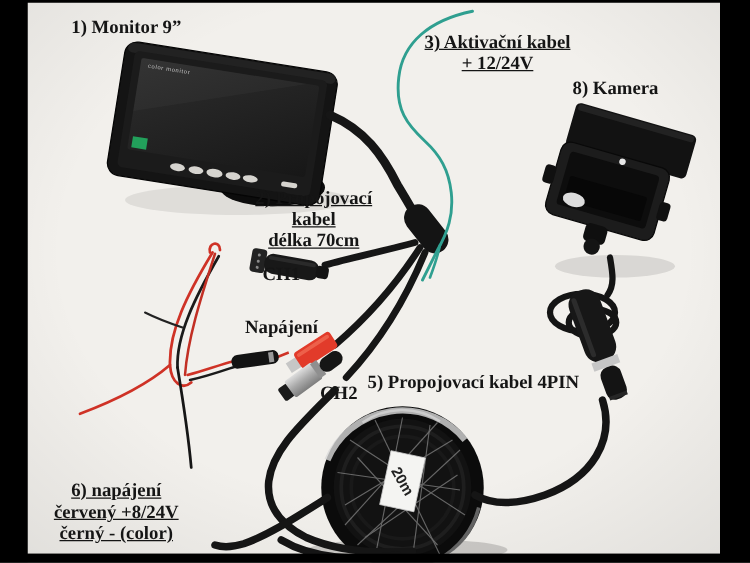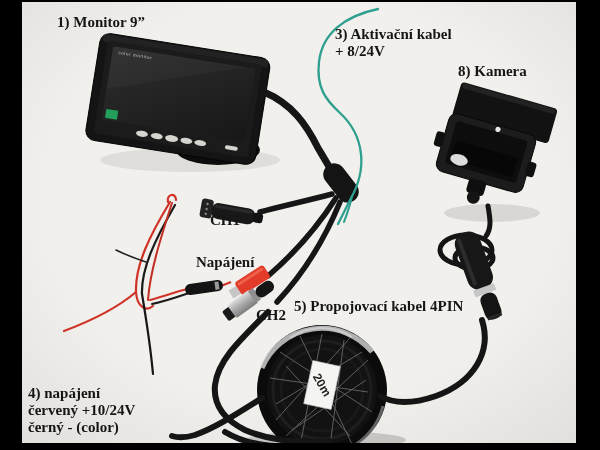--- a/index.html
+++ b/index.html
@@ -6,21 +6,21 @@
   .stage{position:relative;width:600px;height:450px;background:#000;overflow:hidden;
          font-family:"Liberation Serif","DejaVu Serif",serif;}
   .photo-svg{position:absolute;left:0;top:0;display:block;}
   .bar{position:absolute;background:#000;}
   .bar-left{left:0;top:0;width:22px;height:450px;}
   .bar-right{left:576px;top:0;width:24px;height:450px;}
   .bar-top{left:0;top:0;width:600px;height:2px;}
   .bar-bottom{left:0;top:443px;width:600px;height:7px;}
   .lbl{position:absolute;font-weight:bold;font-size:15px;color:#151515;
        line-height:17px;white-space:nowrap;z-index:5;}
-  .lbl.block{white-space:normal;}
+  .lbl.block{text-align:center;white-space:normal;text-decoration:underline;}
 </style>
 </head>
 <body>
 
 <div class="stage">
 
   <svg class="photo-svg" width="600" height="450" viewBox="0 0 600 450">
     <defs>
       <linearGradient id="screenGrad" x1="0" y1="0" x2="1" y2="1">
         <stop offset="0" stop-color="#2e2e2e"></stop>
@@ -185,29 +185,33 @@
     </g>
   </svg>
 
   <div class="bar bar-left"></div>
   <div class="bar bar-right"></div>
   <div class="bar bar-top"></div>
   <div class="bar bar-bottom"></div>
 
   <div class="lbl" style="left:57px;top:14px">1) Monitor 9”</div>
 
+  <div class="lbl block" style="left:185px;top:151px;width:132px">
+    <div>2) Propojovací kabel</div>
+    <div>délka 70cm</div>
+  </div>
 
   <div class="lbl block" style="left:335px;top:26px;width:126px">
     <div>3) Aktivační kabel</div>
-    <div>+ 8/24V</div>
+    <div>+ 12/24V</div>
   </div>
 
   <div class="lbl block" style="left:28px;top:385px;width:130px">
-    <div>4) napájení</div>
-    <div>červený +10/24V</div>
+    <div>6) napájení</div>
+    <div>červený +8/24V</div>
     <div>černý - (color)</div>
   </div>
 
   <div class="lbl" style="left:294px;top:298px">5) Propojovací kabel 4PIN</div>
 
   <div class="lbl" style="left:458px;top:63px">8) Kamera</div>
 
   <div class="lbl" style="left:210px;top:212px">CH1</div>
 
   <div class="lbl" style="left:196px;top:254px">Napájení</div>

